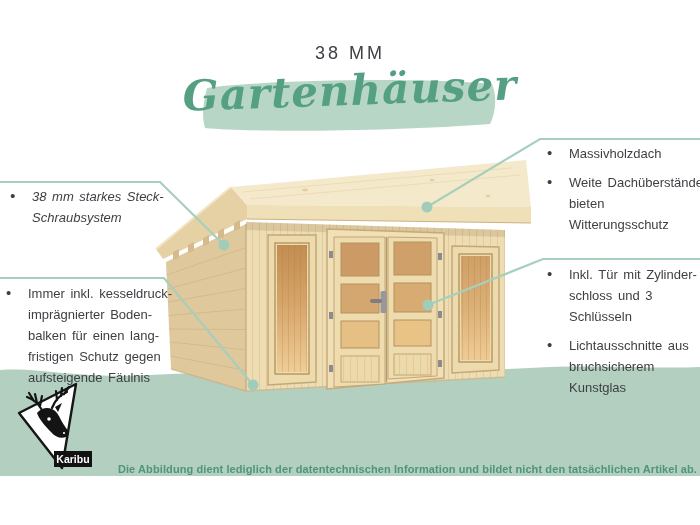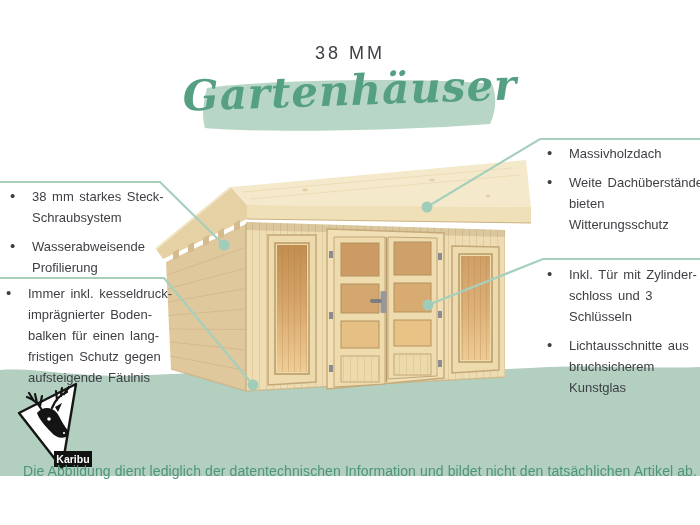--- a/index.html
+++ b/index.html
@@ -12,26 +12,26 @@
     font-size:18px;letter-spacing:3px;color:#3f4045;font-weight:400;}
   .script-title{position:absolute;top:66px;left:50%;
     transform:translateX(-50%) rotate(-2deg);
     font-family:"DejaVu Serif",serif;font-style:italic;font-weight:bold;
     font-size:42px;color:#55a083;white-space:nowrap;letter-spacing:1px;}
 
   .callout{position:absolute;font-size:13px;line-height:21px;color:#3e3f44;word-spacing:2px;}
   .callout ul{margin:0;padding:0;list-style:none;}
   .callout li{position:relative;padding-left:24px;margin:0 0 8px 0;white-space:pre-line;}
   .callout li::before{content:"\2022";position:absolute;left:2px;top:-1px;font-size:15px;color:#3e3f44;}
-  #callout-left-top{left:8px;top:186px;width:172px;}
+  #callout-left-top{left:8px;top:186px;width:172px;font-style:italic;}
   #callout-left-bottom{left:4px;top:283px;width:182px;}
   #callout-right-top{left:545px;top:143px;width:158px;}
   #callout-right-bottom{left:545px;top:264px;width:160px;}
 
-  .disclaimer{position:absolute;top:463px;right:3px;font-size:14px;font-weight:normal;
+  .disclaimer{position:absolute;top:463px;right:3px;font-size:11px;font-weight:bold;
     color:#4e9579;letter-spacing:0.1px;}
 </style>
 </head>
 <body>
 
 <div id="stage">
 
 <svg width="700" height="525" viewBox="0 0 700 525">
   <defs>
     <pattern id="vp" width="7" height="12" patternUnits="userSpaceOnUse">
@@ -178,22 +178,20 @@
   </g>
 </svg>
 
 <div class="size-title">38 MM</div>
 <div class="script-title">Gartenhäuser</div>
 
 <div class="callout" id="callout-left-top">
   <ul>
     <li>38 mm starkes Steck-
 Schraubsystem</li>
-    <li>Wasserabweisende
-Profilierung</li>
   </ul>
 </div>
 
 <div class="callout" id="callout-left-bottom">
   <ul>
     <li>Immer inkl. kesseldruck-
 imprägnierter Boden-
 balken für einen lang-
 fristigen Schutz gegen
 aufsteigende Fäulnis</li>

